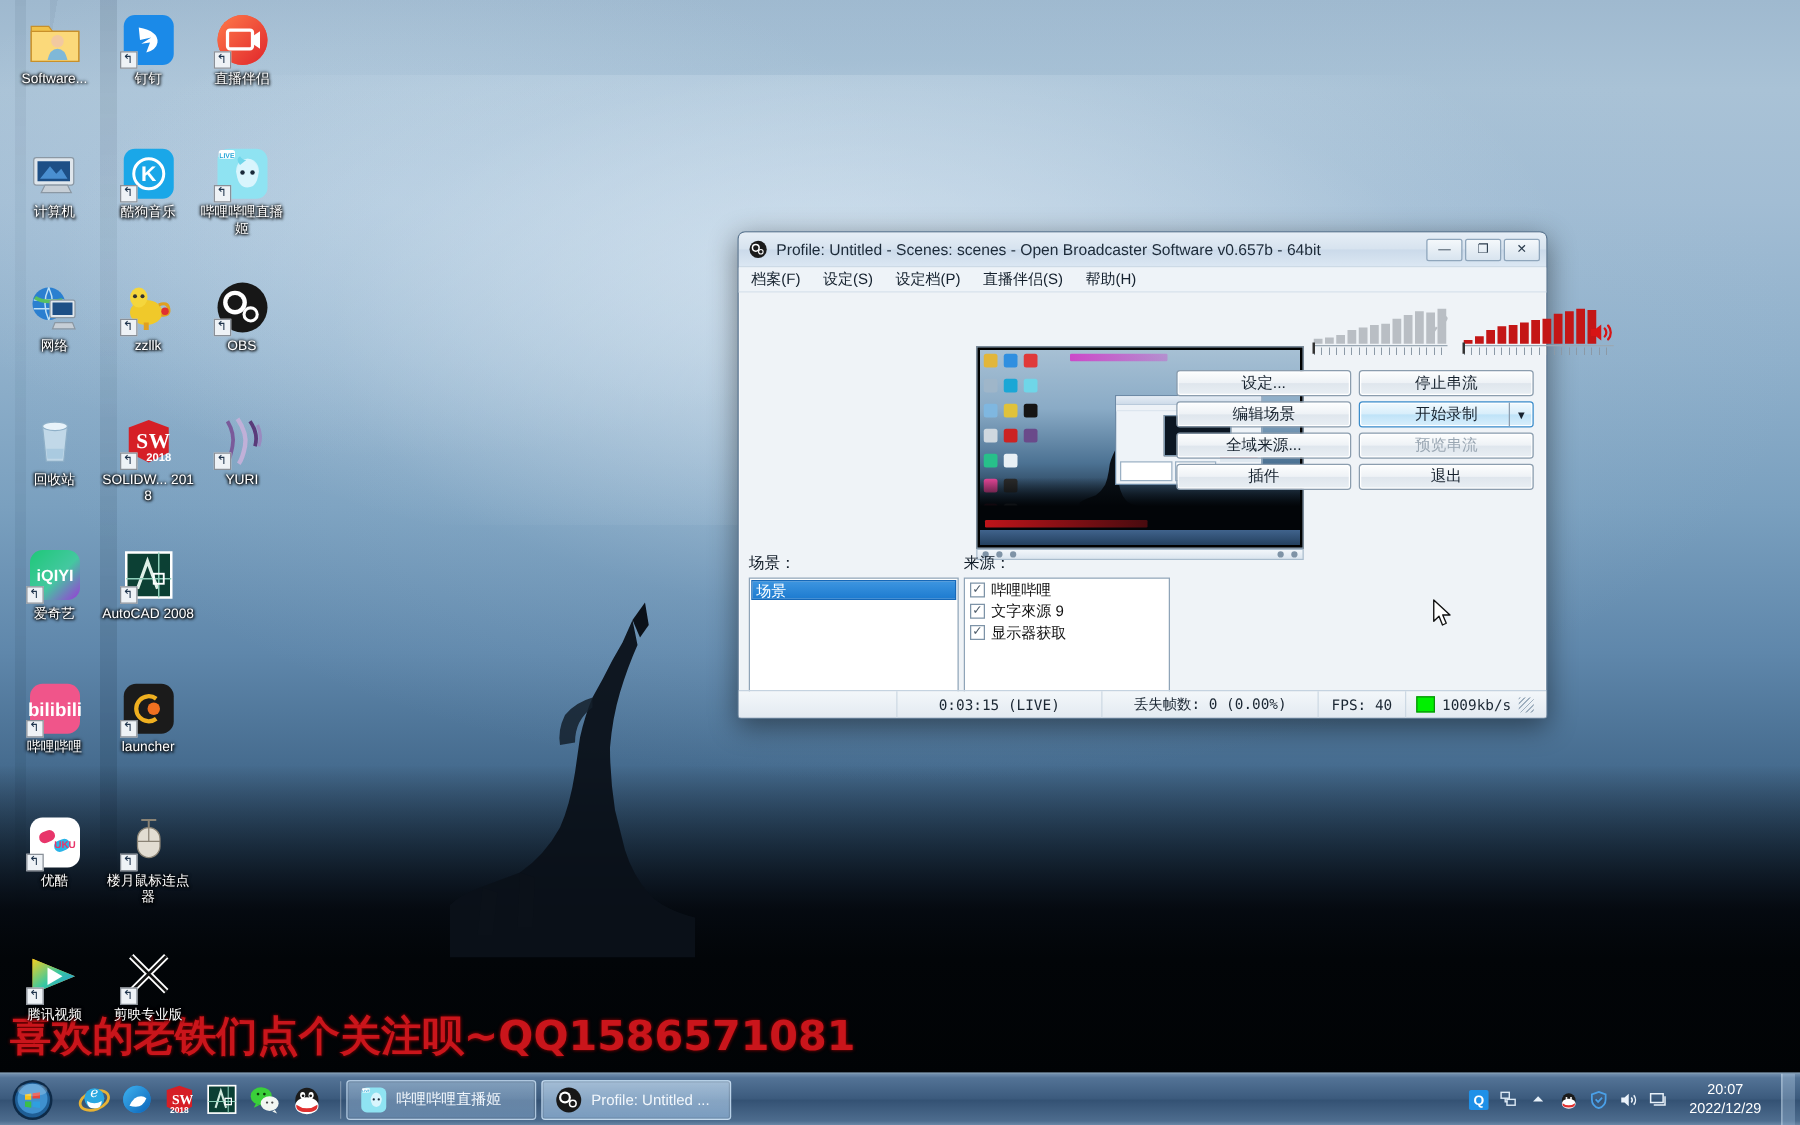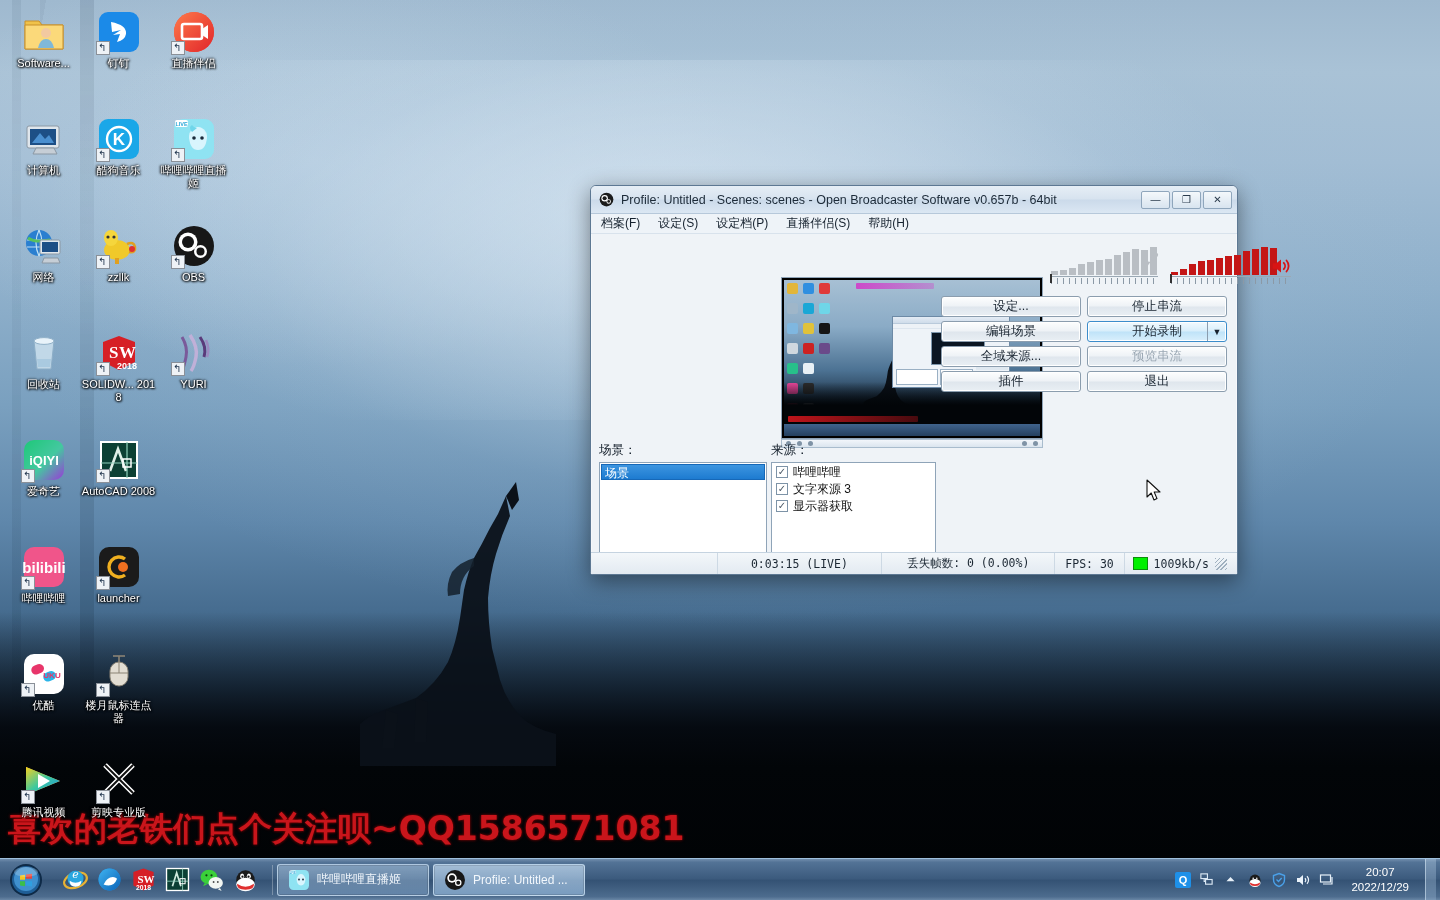--- a/index.html
+++ b/index.html
@@ -558,21 +558,21 @@
         </div>
 
       <div class="panel-label" style="left:180px; top:208px;">来源：</div>
       <div class="listbox" id="source-list">
           <div class="src-row">
             <span class="cbx">✓</span>
             <span>哔哩哔哩</span>
           </div>
           <div class="src-row">
             <span class="cbx">✓</span>
-            <span>文字來源 3</span>
+            <span>文字來源 9</span>
           </div>
           <div class="src-row">
             <span class="cbx">✓</span>
             <span>显示器获取</span>
           </div>
         </div>
 
       <div id="meter-mic">
         <div class="bars">
             <i style="height: 4px; background: rgb(185, 190, 196);"></i>
@@ -632,21 +632,21 @@
         <span class="arrowbox">▼</span>
       </div>
       <div class="obsbtn wide disabled" style="left:496px; top:112px;">预览串流</div>
       <div class="obsbtn wide" style="left:496px; top:137px;">退出</div>
     </div>
 
     <div id="obs-statusbar">
       <div class="sbcell" style="width:136px; border-left:none"></div>
       <div class="sbcell" style="width:178px">0:03:15  (LIVE)</div>
       <div class="sbcell" style="width:188px">丢失帧数: 0  (0.00%)</div>
-      <div class="sbcell" style="width:74px">FPS: 30</div>
+      <div class="sbcell" style="width:74px">FPS: 40</div>
       <div class="sbcell" style="flex:1">
         <span class="green-chip" style="background: rgb(0, 240, 0);"></span>
         <span>1009kb/s</span>
         <span class="grip"></span>
       </div>
     </div>
   </div>
 
   <svg id="cursor" width="18" height="26" viewBox="0 0 18 26">
     <path d="M1 1 L1 18 L5.2 14 L8 21 L11 19.6 L8.2 13 L14 13 Z" fill="#fff" stroke="#111" stroke-width="1.1" stroke-linejoin="round"></path>

